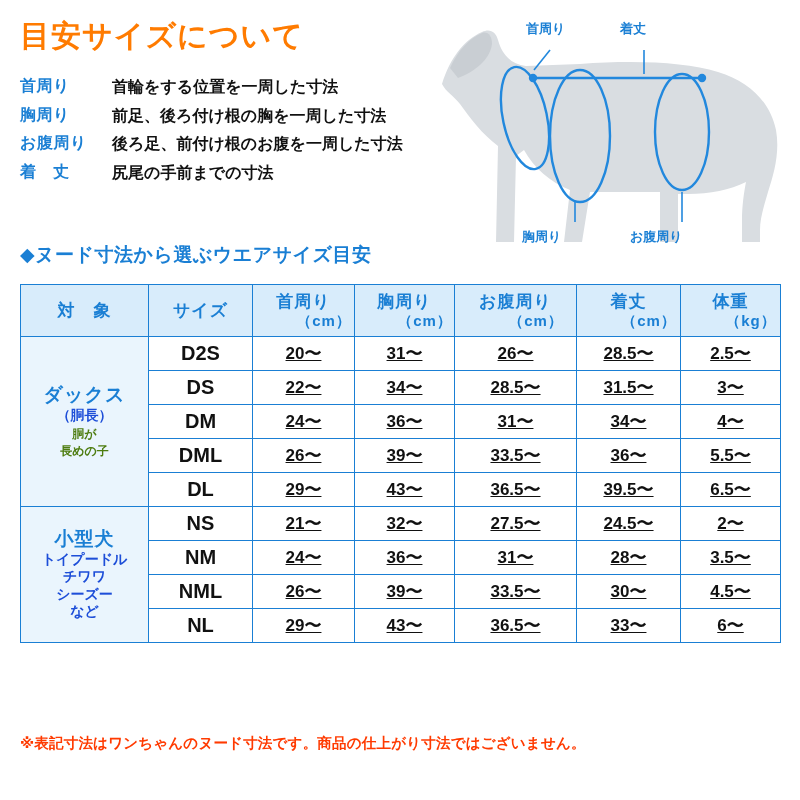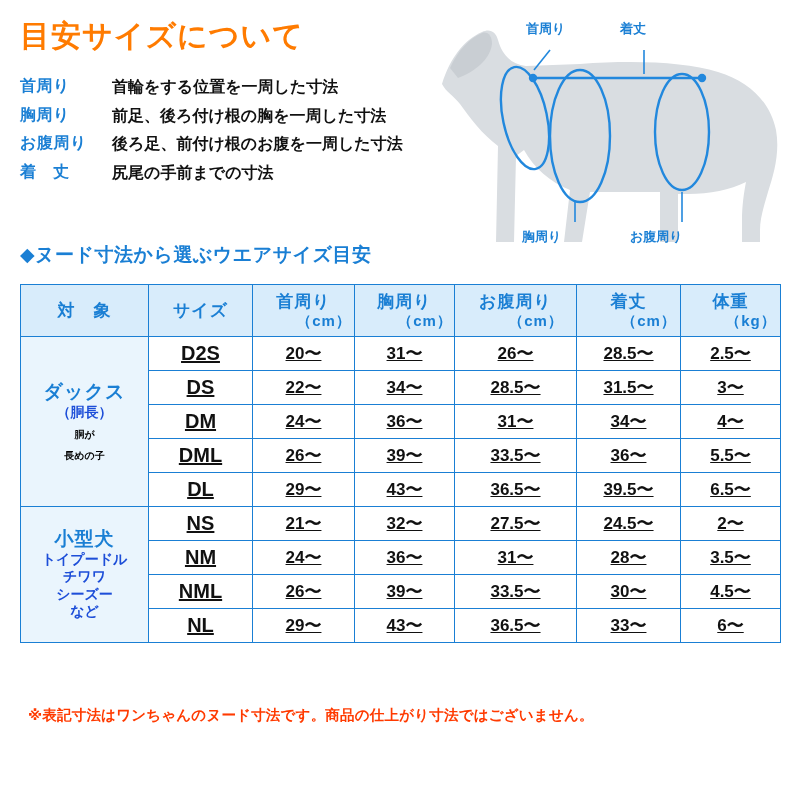--- a/index.html
+++ b/index.html
@@ -113,31 +113,31 @@
     line-height: 1.2;
     letter-spacing: 1px;
   }
   .grp-sub {
     color: #1d4ed8;
     font-size: 14px;
     font-weight: bold;
     line-height: 1.25;
   }
   .grp-note {
-    color: #000000;
-    font-size: 10px;
+    color: #4d7c0f;
+    font-size: 12px;
     font-weight: bold;
     line-height: 1.25;
-    margin-top: 8px;
-  }
-  td.size-name { font-size: 20px; height: 34px; text-decoration: underline; }
+    margin-top: 2px;
+  }
+  td.size-name { font-size: 20px; height: 34px; }
   td.val { font-size: 17px; text-decoration: underline; }
 
   
-  .notes { position: absolute; left: 20px; top: 704px; width: 770px; margin-left: 8px; }
+  .notes { position: absolute; left: 20px; top: 732px; width: 770px; }
   .note {
     color: #ff3a00;
     font-size: 14.5px;
     font-weight: bold;
     line-height: 1.6;
     letter-spacing: 0.2px;
   }
 </style>
 </head>
 <body>

